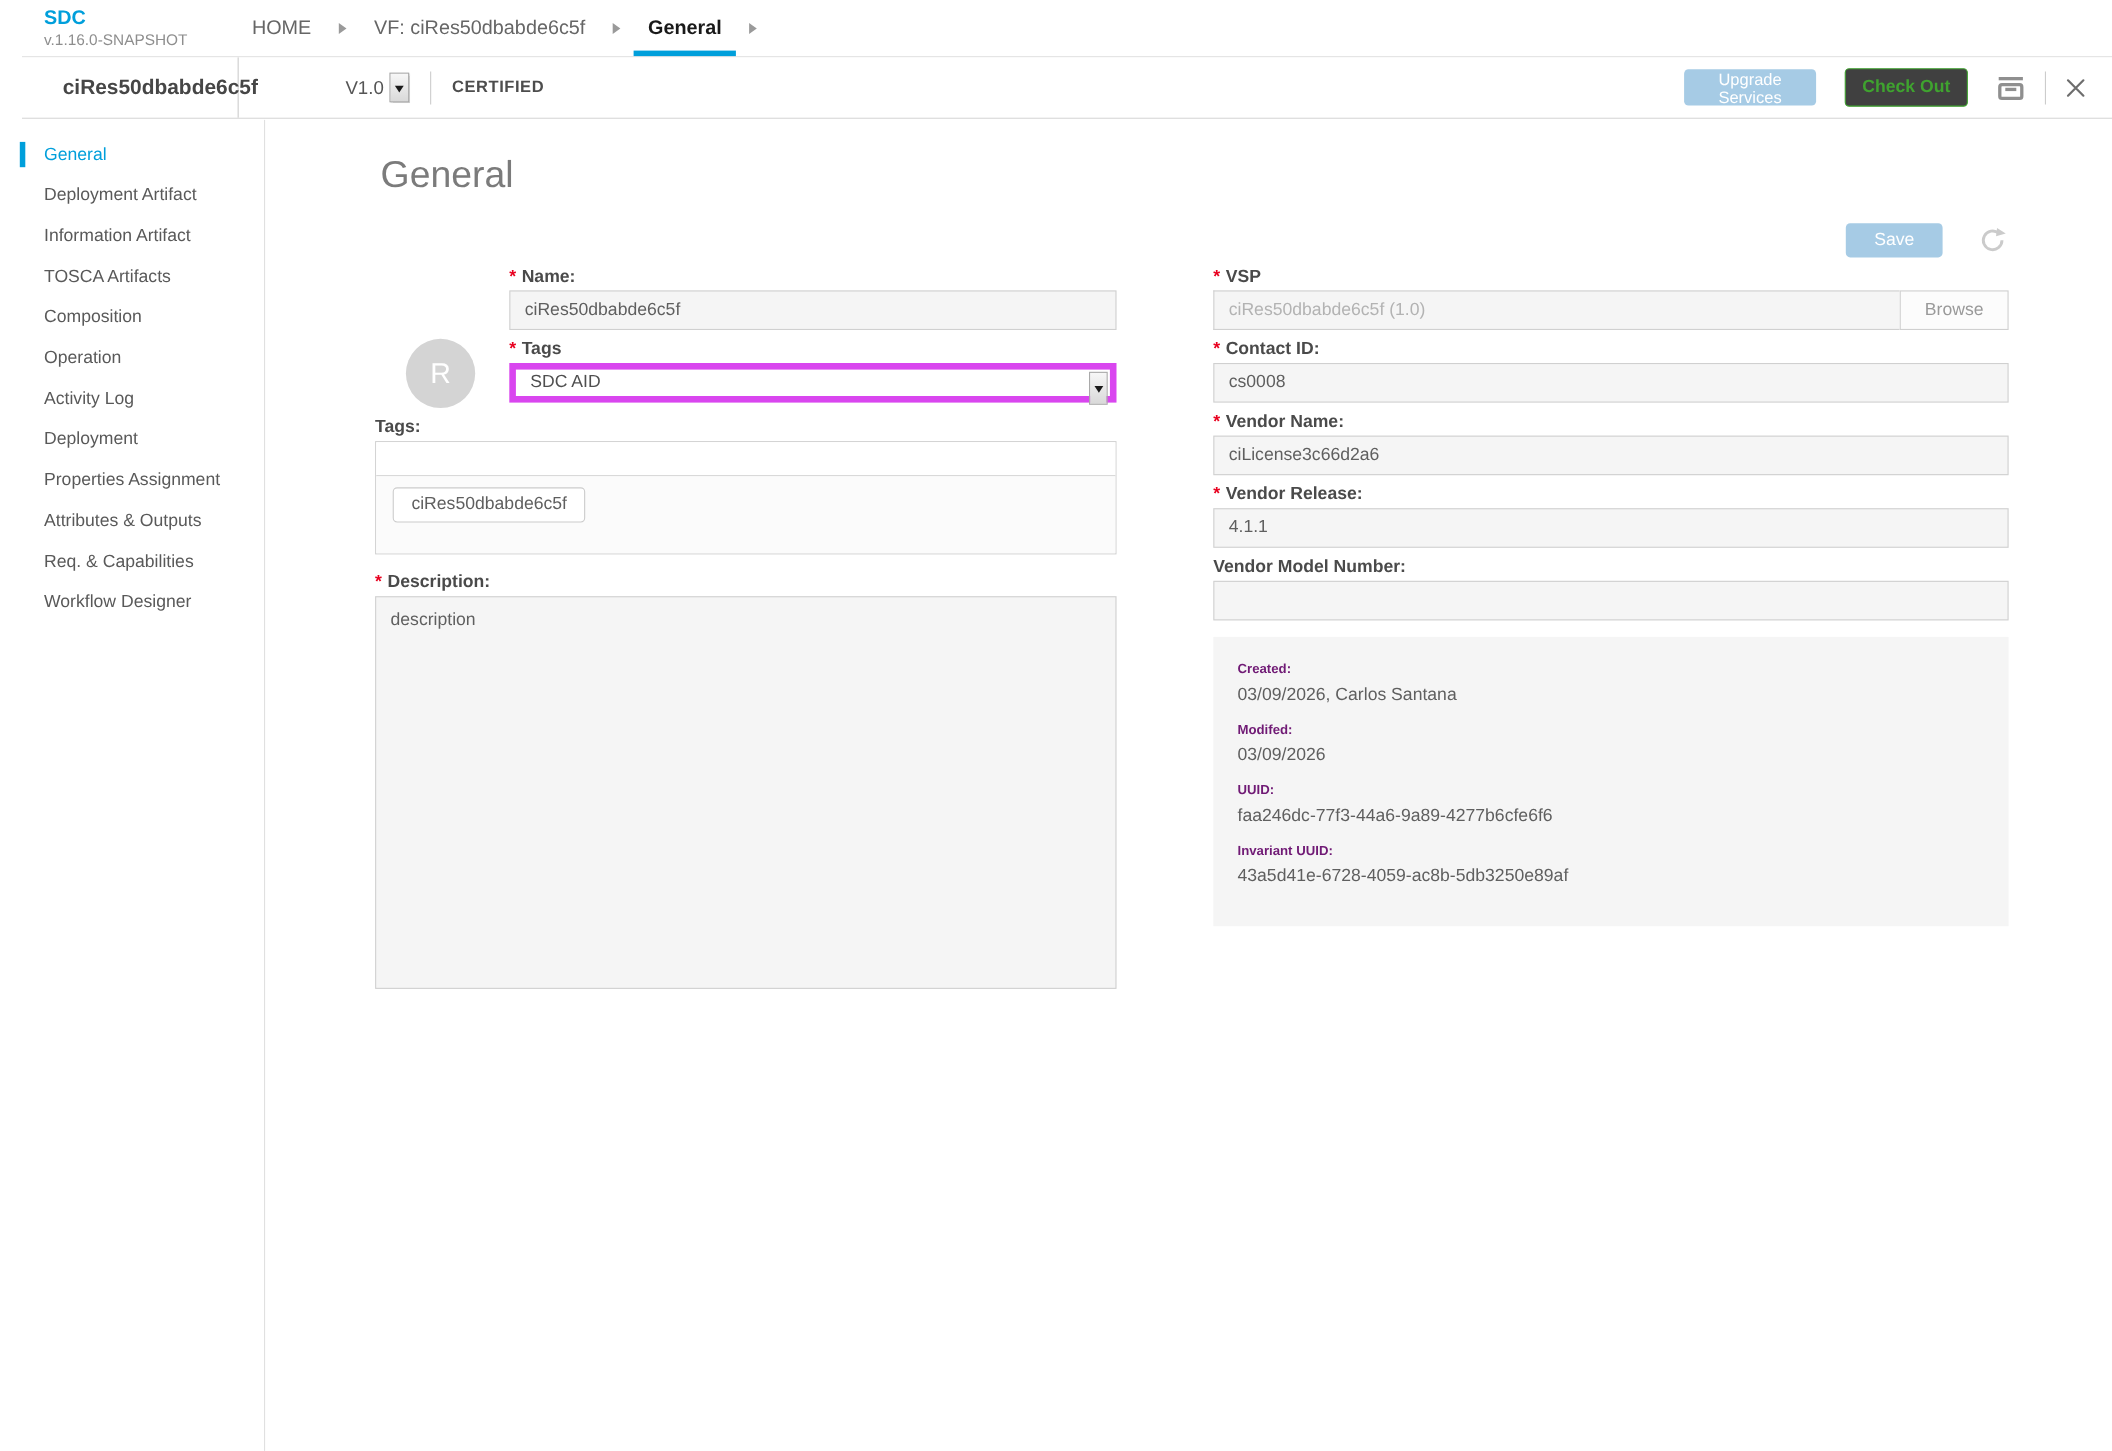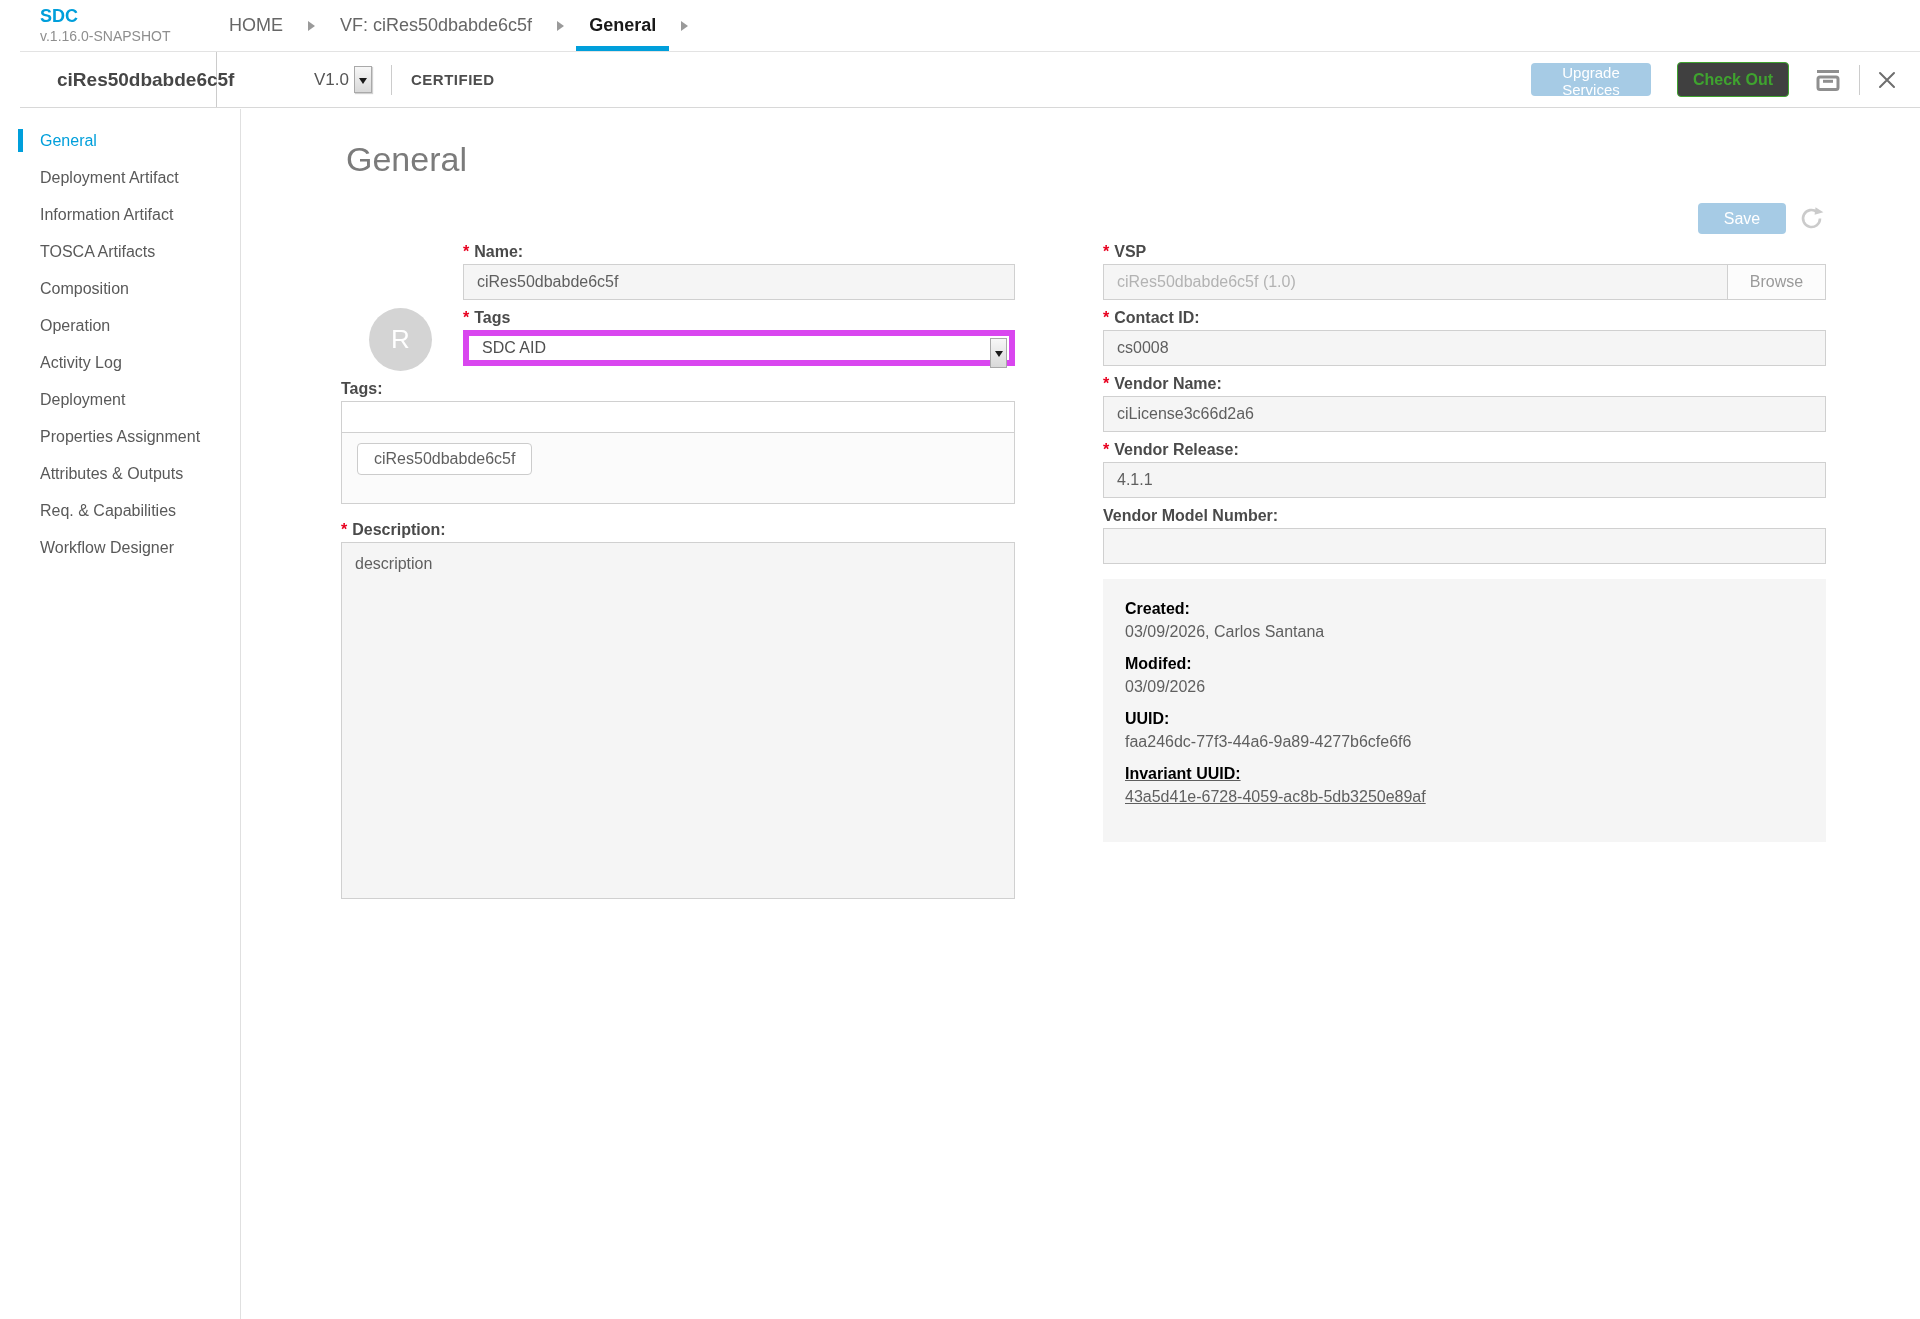--- a/index.html
+++ b/index.html
@@ -41,21 +41,21 @@
 
   
   .sidebar { position:absolute; top:109px; left:0; bottom:0; width:241px; border-right:1px solid #e0e0e0; padding-top:13px; background:#fff; }
   .side-item { height:37px; display:flex; align-items:center; padding-left:40px; font-size:16px; color:#595959; cursor:pointer; position:relative; white-space:nowrap; }
   .side-item.active { color:#009fdb; }
   .active-bar { position:absolute; left:18px; top:7px; width:5px; height:23px; background:#009fdb; }
 
   
   .content { position:absolute; left:242px; top:109px; right:0; bottom:0; padding:0 95px 0 99px; background:#fff; overflow:hidden; }
   .page-title { margin:31px 0 0 5px; font-size:34px; font-weight:300; color:#7b7b7b; }
-  .save-row { display:flex; justify-content:flex-end; align-items:center; gap:12px; margin-top:24px; height:31px; }
+  .save-row { display:flex; justify-content:flex-end; align-items:center; gap:32px; margin-top:24px; height:31px; }
   .btn-save { width:88px; height:31px; background:#a6cbe5; border:none; border-radius:4px; color:#fff; font-size:16px; }
   .redo { cursor:pointer; display:flex; }
 
   .form { display:flex; margin-top:8px; }
   .col-left { width:674px; position:relative; flex:none; }
   .col-right { width:723px; margin-left:88px; flex:none; }
 
   .field { margin-bottom:8px; }
   .field label { display:block; font-size:16px; font-weight:700; color:#4a4a4a; height:20px; line-height:20px; margin-bottom:2px; white-space:nowrap; }
   .req { color:#e8001f; margin-right:5px; font-weight:700; }
@@ -75,22 +75,22 @@
 
   .desc-group { margin-top:16px; }
   .desc { display:block; width:100%; height:357px; background:#f5f5f5; border:1px solid #d0d0d0; padding:12px 13px; font-size:16px; color:#5f5f5f; font-family:inherit; resize:none; outline:none; }
 
   .vsp-row { display:flex; }
   .vsp-row .inp { flex:1; color:#b3b3b3; border-right:none; }
   .btn-browse { width:99px; height:36px; background:#fcfcfc; border:1px solid #d0d0d0; color:#9a9a9a; font-size:16px; flex:none; }
 
   .meta { margin-top:15px; background:#f5f5f5; padding:18px 22px; width:100%; }
   .meta-row { margin-bottom:9px; }
-  .meta-row:last-child { margin-bottom:16px;text-decoration:underline; }
-  .meta-label { font-weight:700; color:#000000; font-size:16px; line-height:23px; }
+  .meta-row:last-child { margin-bottom:16px; }
+  .meta-label { font-weight:700; color:#701a75; font-size:12px; line-height:23px; }
   .meta-value { color:#5f5f5f; font-size:16px; line-height:23px; }
 </style>
 </head>
 <body>
 
 <div class="app">
 
   <header class="topbar">
     <div class="logo">
       <div class="logo-name">SDC</div>

